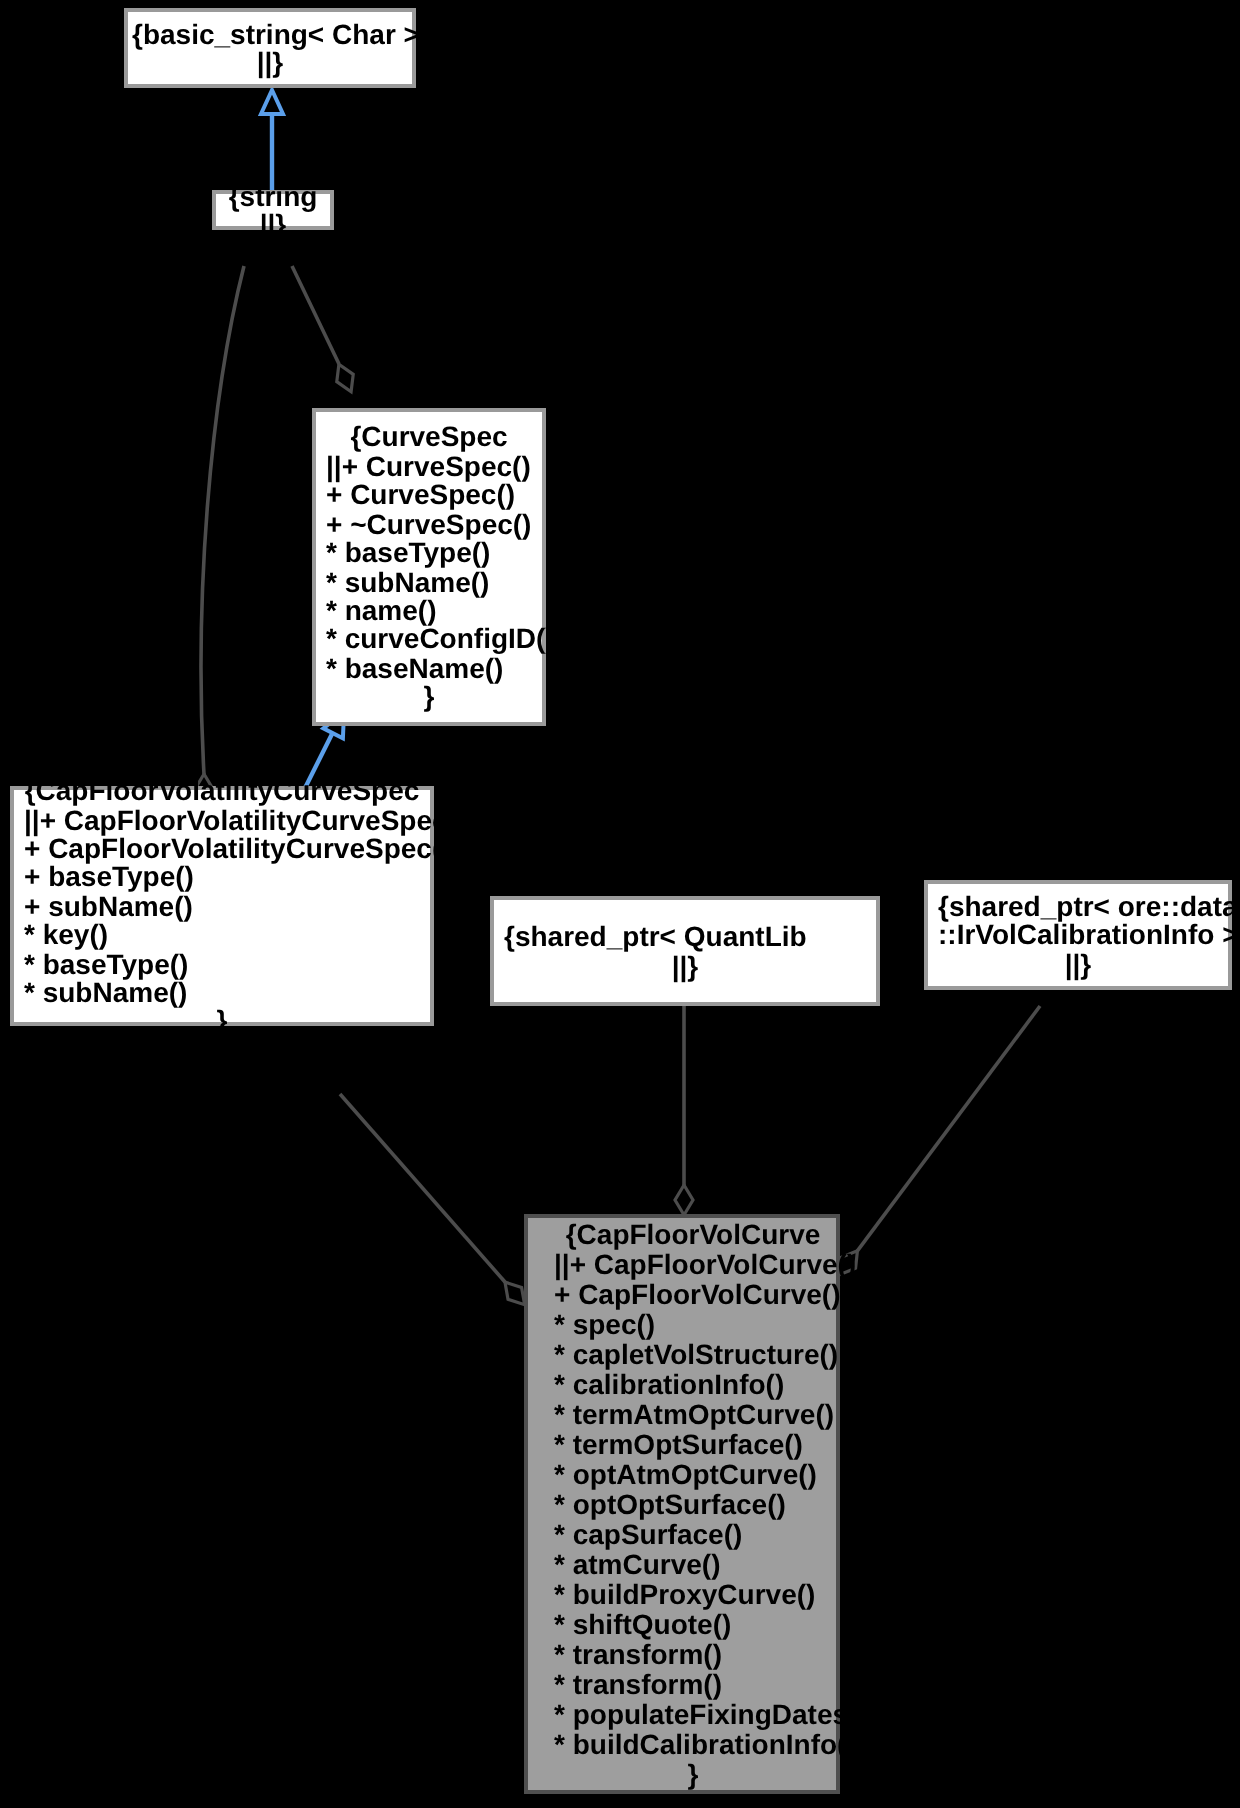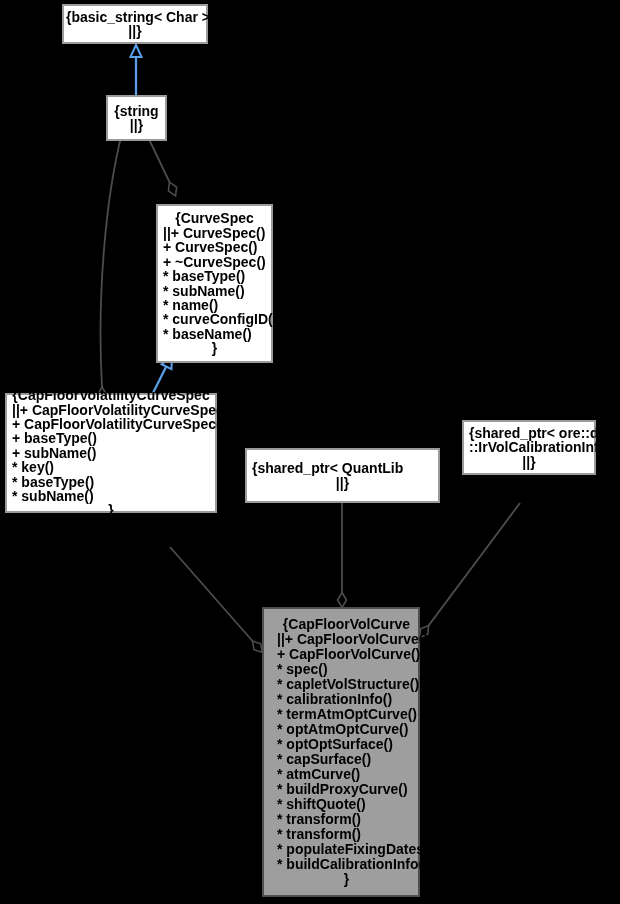--- a/index.html
+++ b/index.html
@@ -50,21 +50,21 @@
 
     <line class="edge-dark" x1="520" y1="503" x2="428.7" y2="625.4"></line>
     <polygon class="diamond" points="0,-7.5 4.5,0 0,7.5 -4.5,0" transform="translate(424.2,631.4) rotate(37)"></polygon>
   </svg>
 
   <div class="node" style="left:62px;top:4px;width:146px;height:40px">
     <div class="ln c">{basic_string&lt; Char &gt;</div>
     <div class="ln c">||}</div>
   </div>
 
-  <div class="node" style="left:106px;top:95px;width:61px;height:46px">
+  <div class="node" style="left:106px;top:95px;width:61px;height:20px">
     <div class="ln c">{string</div>
     <div class="ln c">||}</div>
   </div>
 
   <div class="node" style="left:156px;top:204px;width:117px;height:159px">
     <div class="ln c">{CurveSpec</div>
     <div class="ln">||+ CurveSpec()</div>
     <div class="ln">+ CurveSpec()</div>
     <div class="ln">+ ~CurveSpec()</div>
     <div class="ln">* baseType()</div>
@@ -85,34 +85,35 @@
     <div class="ln">* baseType()</div>
     <div class="ln">* subName()</div>
     <div class="ln c">}</div>
   </div>
 
   <div class="node" style="left:245px;top:448px;width:195px;height:55px">
     <div class="ln">{shared_ptr&lt; QuantLib</div>
     <div class="ln c">||}</div>
   </div>
 
-  <div class="node" style="left:462px;top:420px;width:134px;height:55px">
+  <div class="node" style="left:462px;top:440px;width:154px;height:55px">
     <div class="ln">{shared_ptr&lt; ore::data</div>
     <div class="ln">::IrVolCalibrationInfo &gt;</div>
     <div class="ln c">||}</div>
   </div>
 
   <div class="node gray" style="left:262px;top:607px;width:158px;height:290px">
     <div class="ln c">{CapFloorVolCurve</div>
     <div class="ln">||+ CapFloorVolCurve()</div>
     <div class="ln">+ CapFloorVolCurve()</div>
     <div class="ln">* spec()</div>
     <div class="ln">* capletVolStructure()</div>
     <div class="ln">* calibrationInfo()</div>
     <div class="ln">* termAtmOptCurve()</div>
+    <div class="ln">* termOptSurface()</div>
     <div class="ln">* optAtmOptCurve()</div>
     <div class="ln">* optOptSurface()</div>
     <div class="ln">* capSurface()</div>
     <div class="ln">* atmCurve()</div>
     <div class="ln">* buildProxyCurve()</div>
     <div class="ln">* shiftQuote()</div>
     <div class="ln">* transform()</div>
     <div class="ln">* transform()</div>
     <div class="ln">* populateFixingDates()</div>
     <div class="ln">* buildCalibrationInfo()</div>

